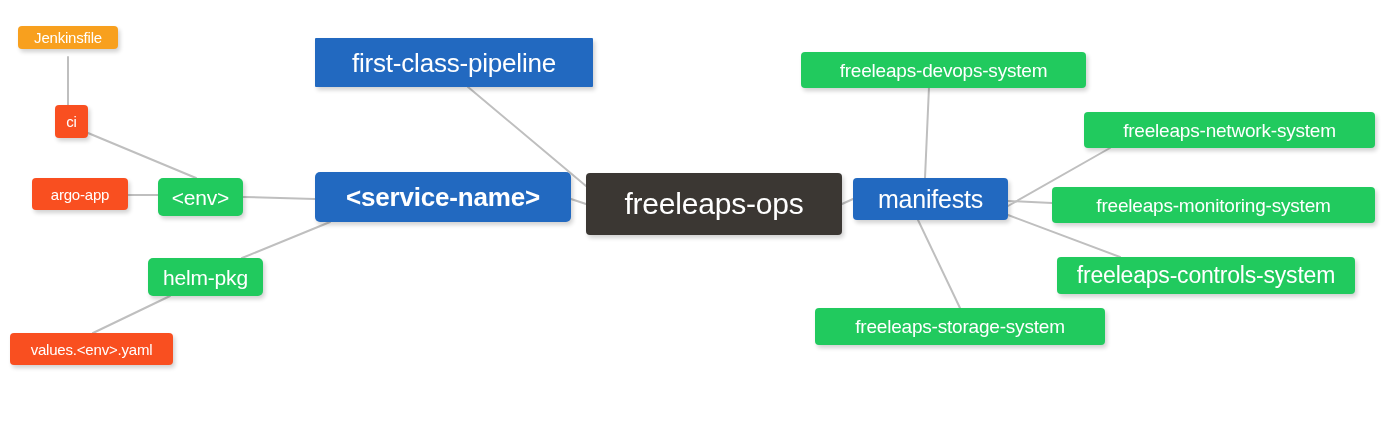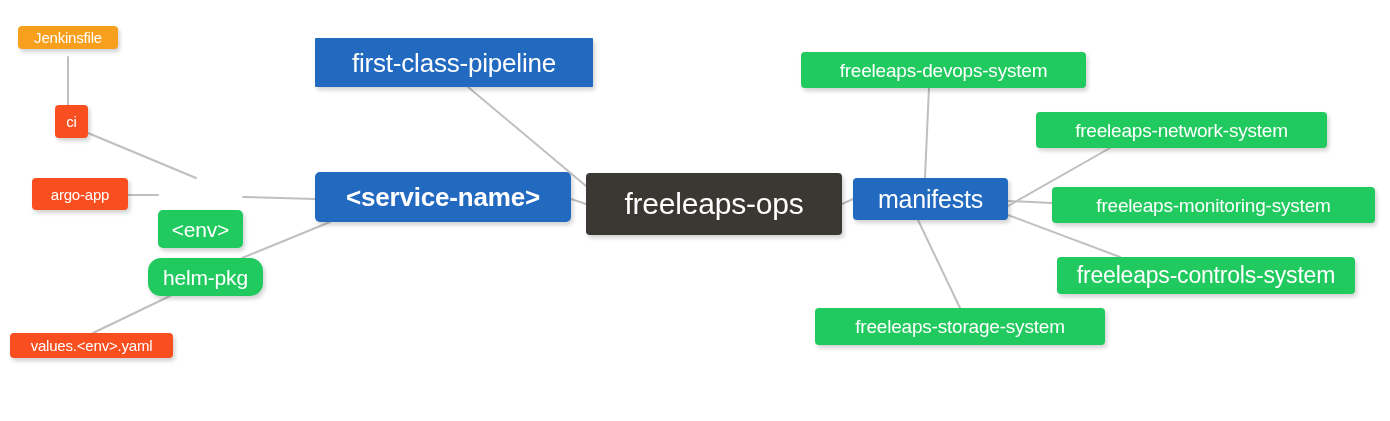--- a/index.html
+++ b/index.html
@@ -59,25 +59,25 @@
       <line x1="1008" y1="206" x2="1110" y2="148" stroke="#bfbfbf" stroke-width="2" stroke-linecap="round"></line>
       <line x1="1008" y1="201" x2="1052" y2="203" stroke="#bfbfbf" stroke-width="2" stroke-linecap="round"></line>
       <line x1="1008" y1="215" x2="1120" y2="257" stroke="#bfbfbf" stroke-width="2" stroke-linecap="round"></line>
       <line x1="918" y1="220" x2="960" y2="308" stroke="#bfbfbf" stroke-width="2" stroke-linecap="round"></line>
     </svg>
   <div id="node-layer">
       <div class="mm-node" style="left: 586px; top: 173px; width: 256px; height: 62px; background: rgb(59, 55, 51); font-size: 30px; border-radius: 4px;">freeleaps-ops</div>
       <div class="mm-node" style="left: 315px; top: 38px; width: 278px; height: 49px; background: rgb(34, 105, 192); font-size: 26px; border-radius: 1px;">first-class-pipeline</div>
       <div class="mm-node" style="left: 315px; top: 172px; width: 256px; height: 50px; background: rgb(34, 105, 192); font-size: 26px; border-radius: 5px; font-weight: bold;">&lt;service-name&gt;</div>
       <div class="mm-node" style="left: 853px; top: 178px; width: 155px; height: 42px; background: rgb(34, 105, 192); font-size: 25px; border-radius: 4px;">manifests</div>
-      <div class="mm-node" style="left: 158px; top: 178px; width: 85px; height: 38px; background: rgb(33, 202, 94); font-size: 21px; border-radius: 5px; margin-top: 32px;">&lt;env&gt;</div>
-      <div class="mm-node" style="left: 148px; top: 258px; width: 115px; height: 38px; background: rgb(33, 202, 94); font-size: 21px; border-radius: 13px;">helm-pkg</div>
+      <div class="mm-node" style="left: 158px; top: 178px; width: 85px; height: 38px; background: rgb(33, 202, 94); font-size: 21px; border-radius: 5px;">&lt;env&gt;</div>
+      <div class="mm-node" style="left: 148px; top: 258px; width: 115px; height: 38px; background: rgb(33, 202, 94); font-size: 21px; border-radius: 5px;">helm-pkg</div>
       <div class="mm-node" style="left: 801px; top: 28px; width: 285px; height: 36px; background: rgb(33, 202, 94); font-size: 19px; border-radius: 4px; margin-top: 24px;">freeleaps-devops-system</div>
-      <div class="mm-node" style="left: 1036px; top: 112px; width: 291px; height: 36px; background: rgb(33, 202, 94); font-size: 19px; border-radius: 4px;">freeleaps-network-system</div>
+      <div class="mm-node" style="left: 1084px; top: 112px; width: 291px; height: 36px; background: rgb(33, 202, 94); font-size: 19px; border-radius: 4px;">freeleaps-network-system</div>
       <div class="mm-node" style="left: 1052px; top: 187px; width: 323px; height: 36px; background: rgb(33, 202, 94); font-size: 19px; border-radius: 4px;">freeleaps-monitoring-system</div>
       <div class="mm-node" style="left: 1057px; top: 257px; width: 298px; height: 37px; background: rgb(33, 202, 94); font-size: 23px; border-radius: 4px;">freeleaps-controls-system</div>
       <div class="mm-node" style="left: 815px; top: 308px; width: 290px; height: 37px; background: rgb(33, 202, 94); font-size: 19px; border-radius: 4px;">freeleaps-storage-system</div>
       <div class="mm-node" style="left: 18px; top: 26px; width: 100px; height: 23px; background: rgb(248, 160, 30); font-size: 15px; border-radius: 4px;">Jenkinsfile</div>
       <div class="mm-node" style="left: 55px; top: 105px; width: 33px; height: 33px; background: rgb(249, 79, 32); font-size: 15px; border-radius: 4px;">ci</div>
       <div class="mm-node" style="left: 32px; top: 178px; width: 96px; height: 32px; background: rgb(249, 79, 32); font-size: 15px; border-radius: 4px;">argo-app</div>
-      <div class="mm-node" style="left: 10px; top: 333px; width: 163px; height: 25px; background: rgb(249, 79, 32); font-size: 15px; border-radius: 4px;">values.&lt;env&gt;.yaml</div>
+      <div class="mm-node" style="left: 10px; top: 333px; width: 163px; height: 32px; background: rgb(249, 79, 32); font-size: 15px; border-radius: 4px;">values.&lt;env&gt;.yaml</div>
     </div>
 </div>
 
 </body></html>

